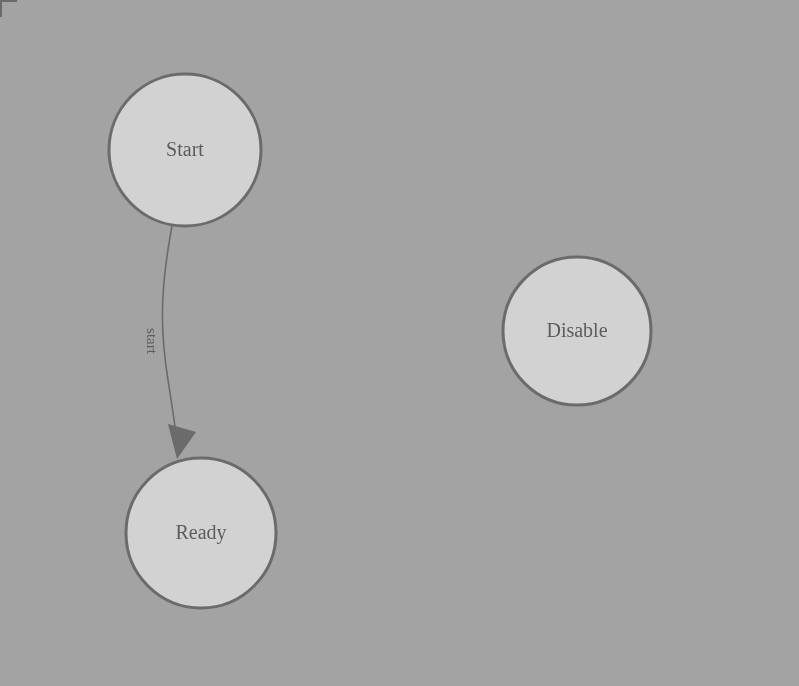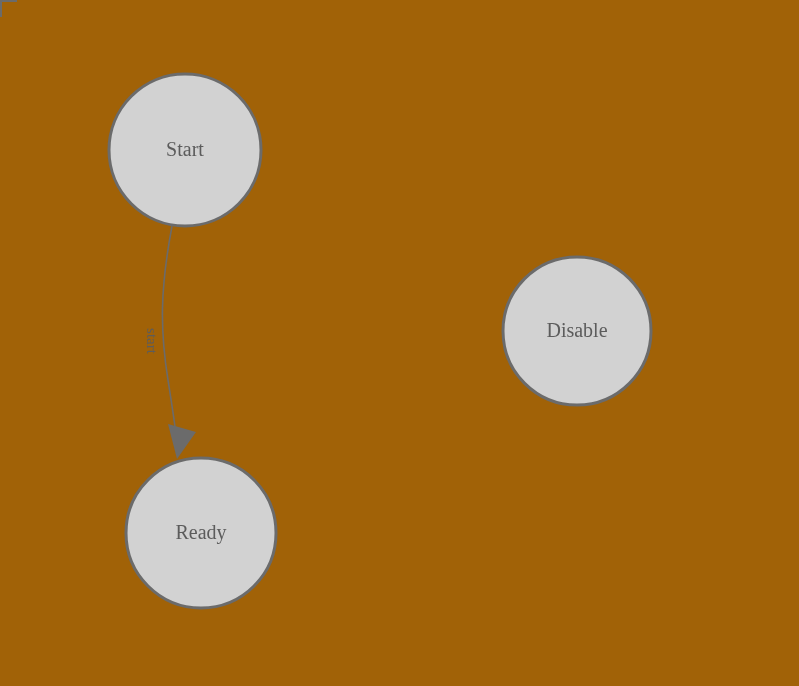--- a/index.html
+++ b/index.html
@@ -10,21 +10,21 @@
   body {
     width: 799px;
     height: 686px;
     overflow: hidden;
     font-family: "Liberation Serif", serif;
   }
   #canvas {
     position: relative;
     width: 799px;
     height: 686px;
-    background: #a16207;
+    background: #a3a3a3;
   }
   #graph-svg {
     position: absolute;
     left: 0;
     top: 0;
     width: 799px;
     height: 686px;
   }
   .node-circle {
     fill: #d2d2d2;

